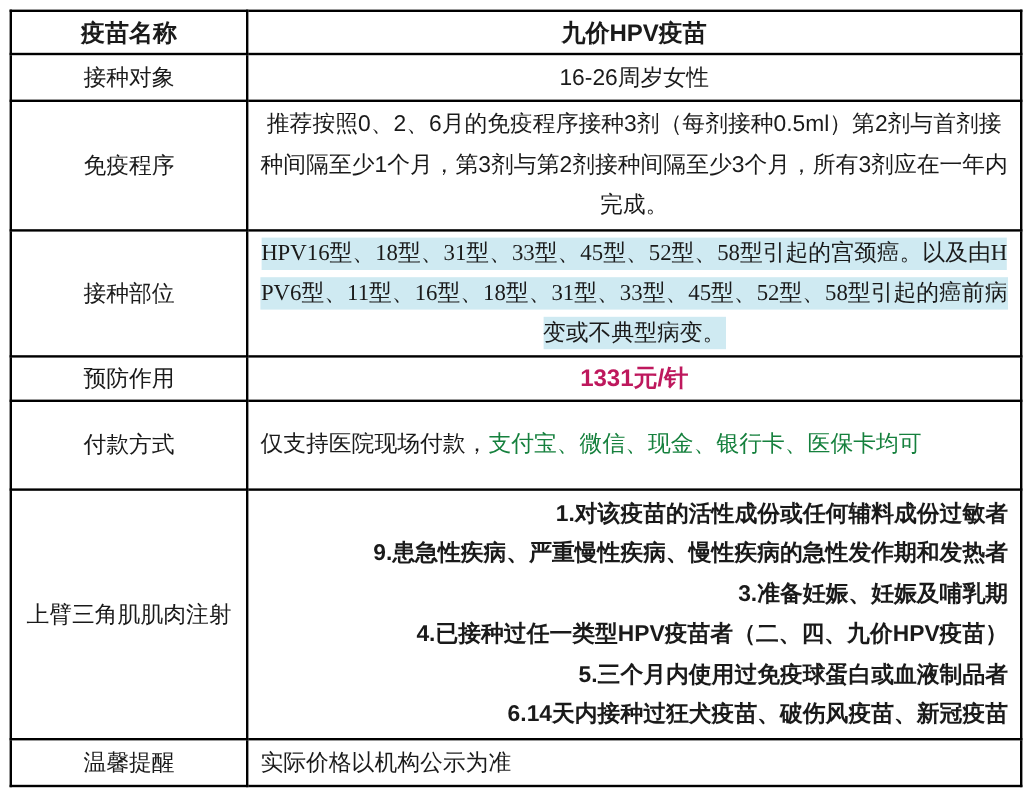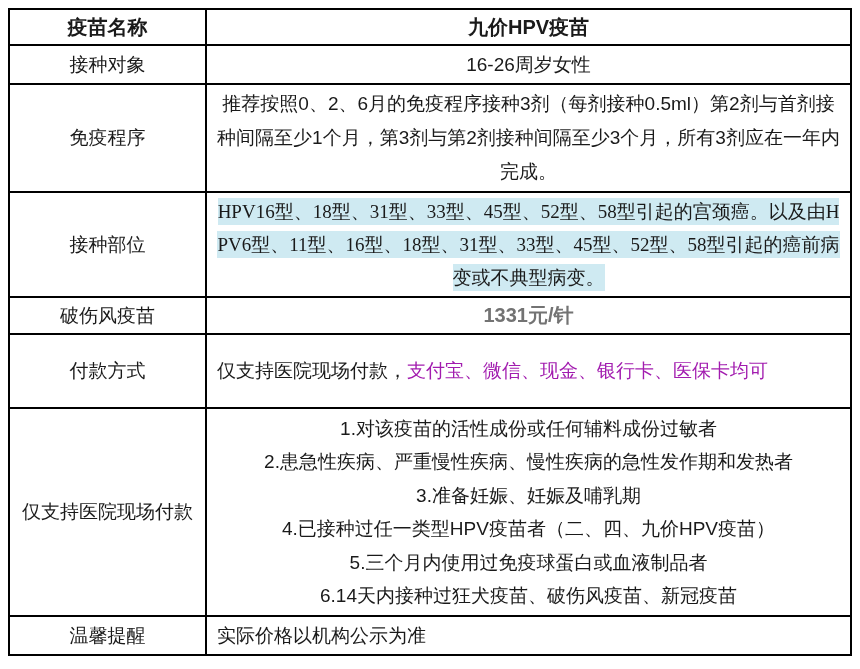--- a/index.html
+++ b/index.html
@@ -47,32 +47,32 @@
   tr.r-schedule .value-cell { line-height: 34px; }
   tr.r-protect td { height: 97px; font-family: Liberation Serif, serif; }
   tr.r-protect .value-cell { line-height: 33px; }
   tr.r-price td { height: 31px; }
   tr.r-payment td { height: 68px; }
   tr.r-payment .value-cell { line-height: 34px; }
   tr.r-contra td { height: 202px; }
   tr.r-remind td { height: 33px; }
 
   .price-text {
-    color: #737373;
+    color: #be185d;
     font-weight: bold;
     font-size: 20px;
   }
-  .red-text { color: #a21caf; }
+  .red-text { color: #15803d; }
   .hl {
     background: #cfeaf2;
     padding: 3px 0;
     -webkit-box-decoration-break: clone;
     box-decoration-break: clone;
   }
-  .contra-list { text-align: center; }
+  .contra-list { text-align: right; font-weight: bold; }
   .contra-item { line-height: 33.5px; }
 </style>
 </head>
 <body>
 
 <div class="page">
   <table class="vaccine-table">
     <colgroup>
       <col class="c-label">
       <col class="c-value">
@@ -93,35 +93,35 @@
         <td class="label-cell">免疫程序</td>
         <td class="value-cell">推荐按照0、2、6月的免疫程序接种3剂（每剂接种0.5ml）第2剂与首剂接种间隔至少1个月，第3剂与第2剂接种间隔至少3个月，所有3剂应在一年内完成。</td>
       </tr>
 
       <tr class="r-protect">
         <td class="label-cell">接种部位</td>
         <td class="value-cell"><span class="hl">HPV16型、18型、31型、33型、45型、52型、58型引起的宫颈癌。以及由HPV6型、11型、16型、18型、31型、33型、45型、52型、58型引起的癌前病变或不典型病变。</span></td>
       </tr>
 
       <tr class="r-price">
-        <td class="label-cell">破伤风疫苗</td>
+        <td class="label-cell">预防作用</td>
         <td class="value-cell"><span class="price-text">1331元/针</span></td>
       </tr>
 
       <tr class="r-payment">
         <td class="label-cell">付款方式</td>
         <td class="value-cell left"><span>仅支持医院现场付款，</span><span class="red-text">支付宝、微信、现金、银行卡、医保卡均可</span></td>
       </tr>
 
       <tr class="r-contra">
-        <td class="label-cell">仅支持医院现场付款</td>
+        <td class="label-cell">上臂三角肌肌肉注射</td>
         <td class="value-cell left">
           <div class="contra-list">
             <div class="contra-item">1.对该疫苗的活性成份或任何辅料成份过敏者</div>
-            <div class="contra-item">2.患急性疾病、严重慢性疾病、慢性疾病的急性发作期和发热者</div>
+            <div class="contra-item">9.患急性疾病、严重慢性疾病、慢性疾病的急性发作期和发热者</div>
             <div class="contra-item">3.准备妊娠、妊娠及哺乳期</div>
             <div class="contra-item">4.已接种过任一类型HPV疫苗者（二、四、九价HPV疫苗）</div>
             <div class="contra-item">5.三个月内使用过免疫球蛋白或血液制品者</div>
             <div class="contra-item">6.14天内接种过狂犬疫苗、破伤风疫苗、新冠疫苗</div>
           </div>
         </td>
       </tr>
 
       <tr class="r-remind">
         <td class="label-cell">温馨提醒</td>

